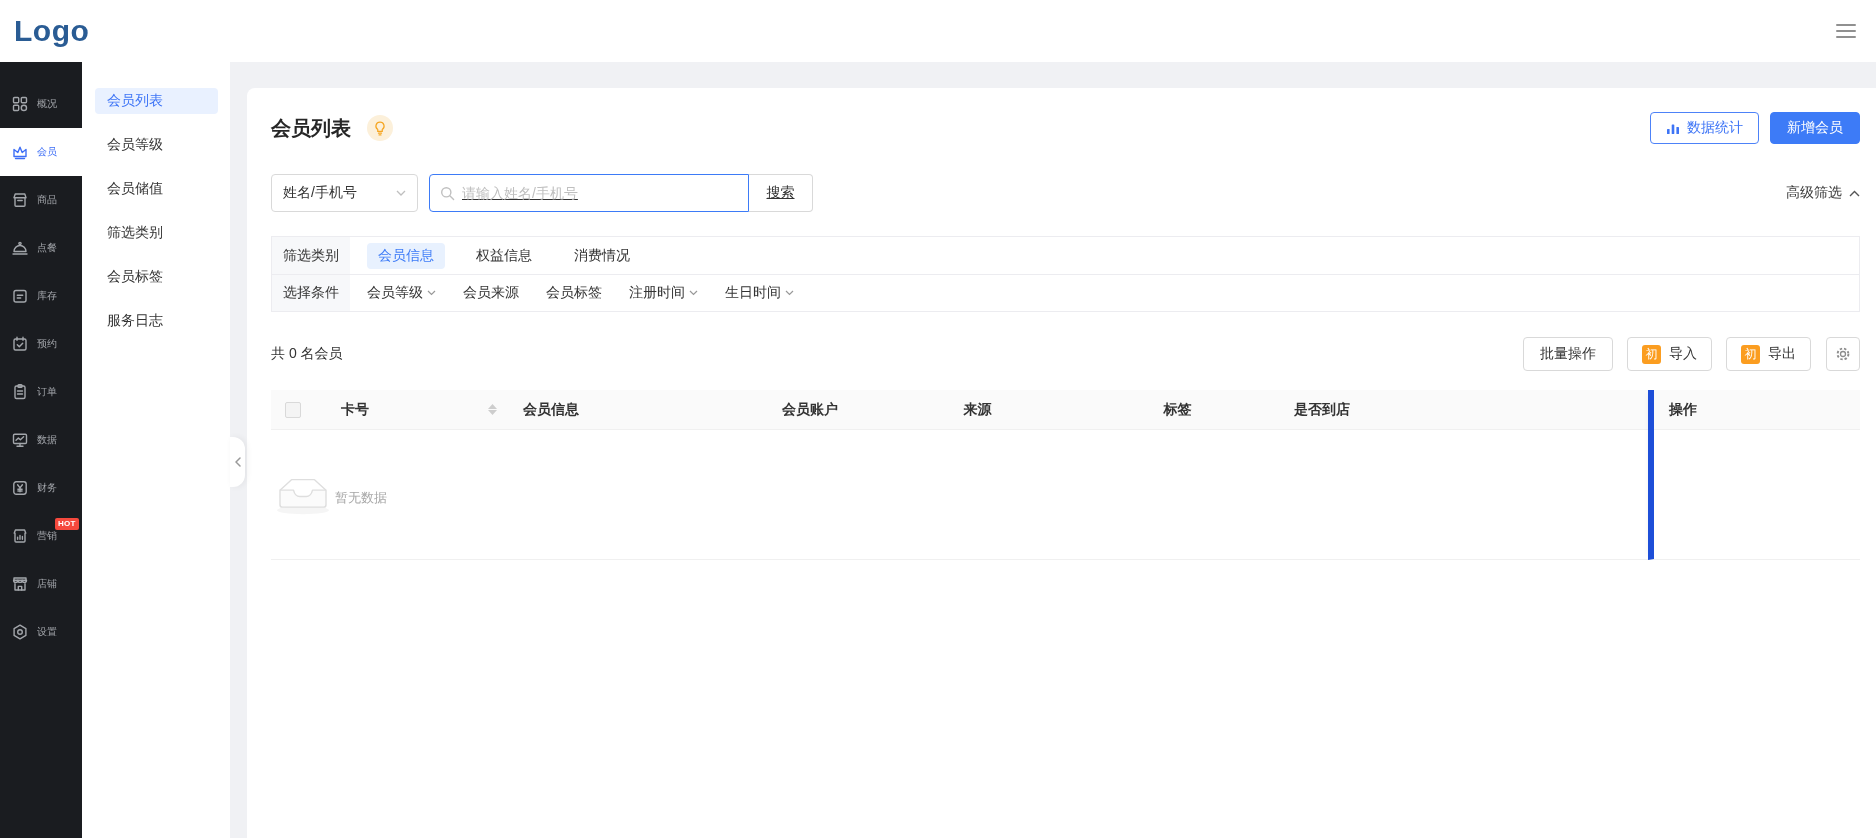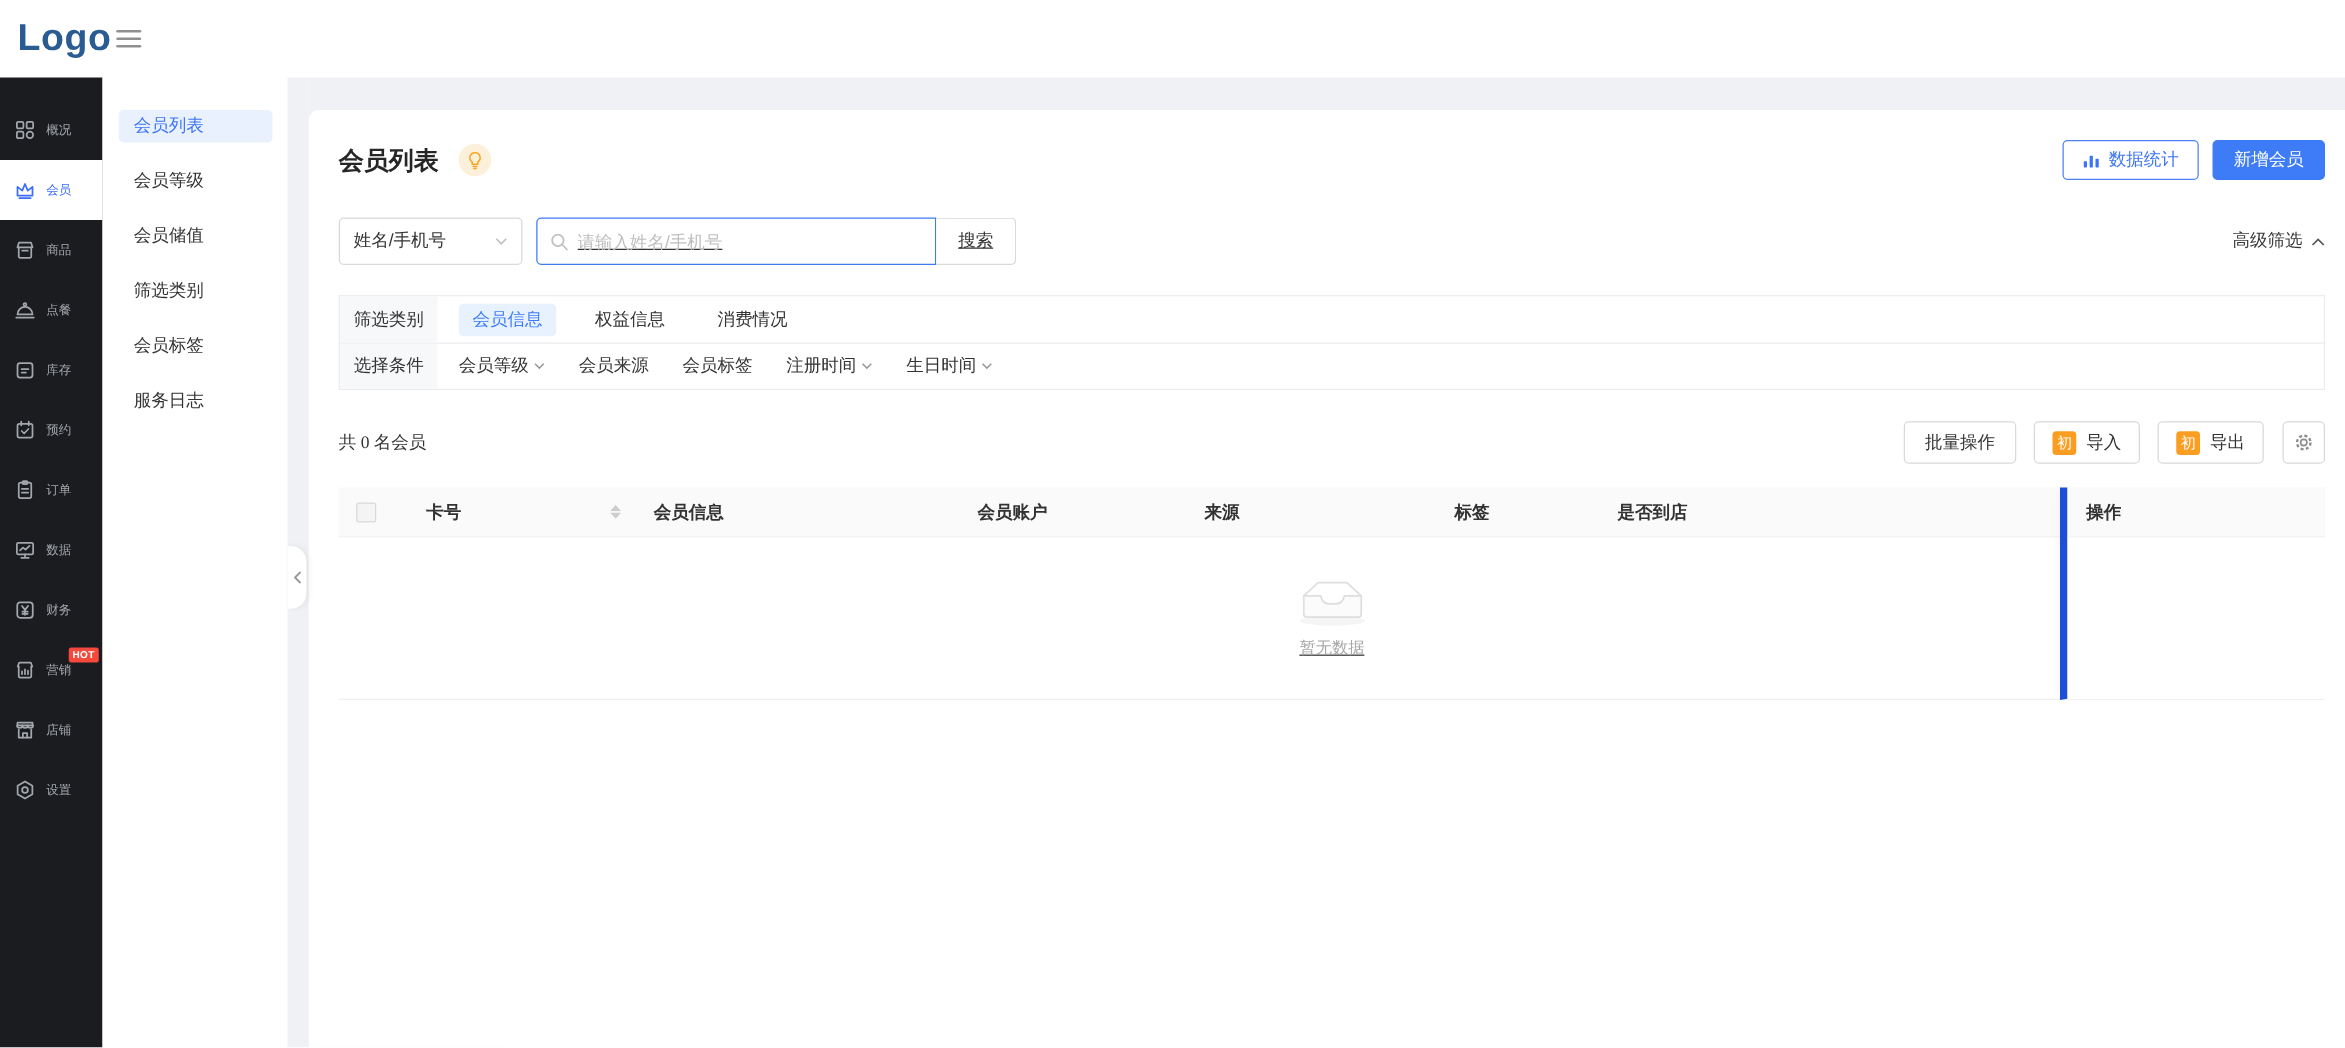--- a/index.html
+++ b/index.html
@@ -1,20 +1,20 @@
 <!DOCTYPE html>
 <html><head>
 <meta charset="utf-8">
 <style>
   * { margin:0; padding:0; box-sizing:border-box; }
   html,body { width:1876px; height:838px; overflow:hidden;
     font-family:"Liberation Sans","DejaVu Sans",sans-serif; font-size:14px; color:#333; background:#fff; }
 
   
-  .topbar { height:62px; background:#fff; display:flex; align-items:center; padding:0 16px 0 14px; }
+  .topbar { height:62px; background:#fff; display:flex; align-items:center; justify-content:space-between; padding:0 16px 0 14px; }
   .logo { font-size:30px; font-weight:600; color:#2a5c94; letter-spacing:.5px; }
   .hamburger { display:flex; flex-direction:column; gap:4px; cursor:pointer; padding:4px; }
   .hamburger i { display:block; width:20px; height:2px; background:#909090; border-radius:1px; }
 
   
   .app { display:flex; height:776px; }
 
   
   .primary { width:82px; background:#1a1c20; padding-top:18px; flex:none; }
   .pitem { height:48px; display:flex; align-items:center; padding-left:11px; color:#a3a6ab; cursor:pointer; position:relative; }
@@ -69,21 +69,21 @@
   .frow { display:flex; height:37px; }
   .frow + .frow { border-top:1px solid #ececf0; }
   .flabel { width:78px; background:#f7f8fa; display:flex; align-items:center; justify-content:center; color:#333; flex:none; }
   .fcontent { display:flex; align-items:center; padding-left:17px; }
   .ftab { margin-right:20px; padding:4px 11px; border-radius:4px; cursor:pointer; color:#333; }
   .ftab.selected { background:#e8f1fe; color:#3d7bf7; }
   .fcond { margin-right:27px; display:flex; align-items:center; cursor:pointer; color:#333; }
   .fcond svg { width:9px; height:6px; stroke:#999; fill:none; stroke-width:1.2; margin-left:4px; }
 
   
-  .count-row { margin-top:24px; height:36px; display:flex; align-items:center;font-family:Liberation Serif, serif; }
+  .count-row { margin-top:24px; height:36px; display:flex; align-items:center; }
   .count { color:#333; }
   .toolbar { margin-left:auto; display:flex; align-items:center; }
   .btn-plain { height:34px; border:1px solid #d9d9d9; padding:0 16px; color:#333; }
   .btn-io { height:34px; border:1px solid #d9d9d9; padding:0 14px; color:#333; margin-left:14px; }
   .io-badge { width:19px; height:19px; border-radius:3px; background:#fb9d20; color:#fff; font-size:12px; display:flex; align-items:center; justify-content:center; margin-right:8px; }
   .btn-gear { width:34px; height:34px; border:1px solid #d9d9d9; margin-left:15px; justify-content:center; padding:0; }
   .btn-gear svg { width:16px; height:16px; }
 
   
   .table { margin-top:18px; position:relative; }
@@ -96,21 +96,21 @@
   .th-info { width:235px; padding-left:18px; }
   .th-acct { width:140px; justify-content:center; }
   .th-src { width:195px; justify-content:center; }
   .th-tag { width:205px; justify-content:center; }
   .th-visit { width:335px; justify-content:center; padding-left:70px; position:relative; }
   .th-visit .sorter { position:absolute; right:8px; }
   .th-flag { flex:1; padding-left:14px; overflow:hidden; }
   .sorter { display:flex; flex-direction:column; gap:1px; cursor:pointer; }
   .sorter svg { width:9px; height:5px; fill:#cdcdcd; }
   .tbody { height:130px; border-bottom:1px solid #f0f0f0; position:relative; background:#fff; }
-  .empty { position:absolute; left:0; right:0; top:50%; transform:translateY(-52%); display:flex; flex-direction:column; align-items:center;text-decoration:underline; }
+  .empty { position:absolute; left:0; right:0; top:50%; transform:translateY(-52%); display:flex; flex-direction:row; align-items:center; }
   .empty-text { margin-top:8px; font-size:13px; color:#a6a6a6; }
   .fixed-col { position:absolute; top:0; right:0; width:212px; height:170px; border-left:6px solid #1d4ed8; border-bottom:1px solid #f0f0f0; box-shadow:-4px 0 6px -4px rgba(0,0,0,.05); }
   .fixed-head { height:40px; background:#fafafa; border-bottom:1px solid #f0f0f0; display:flex; align-items:center; padding-left:15px; font-weight:600; color:#333; }
   .fixed-body { height:129px; background:#fff; }
 </style>
 </head>
 <body>
 
 <div class="topbar">
   <div class="logo">Logo</div>

